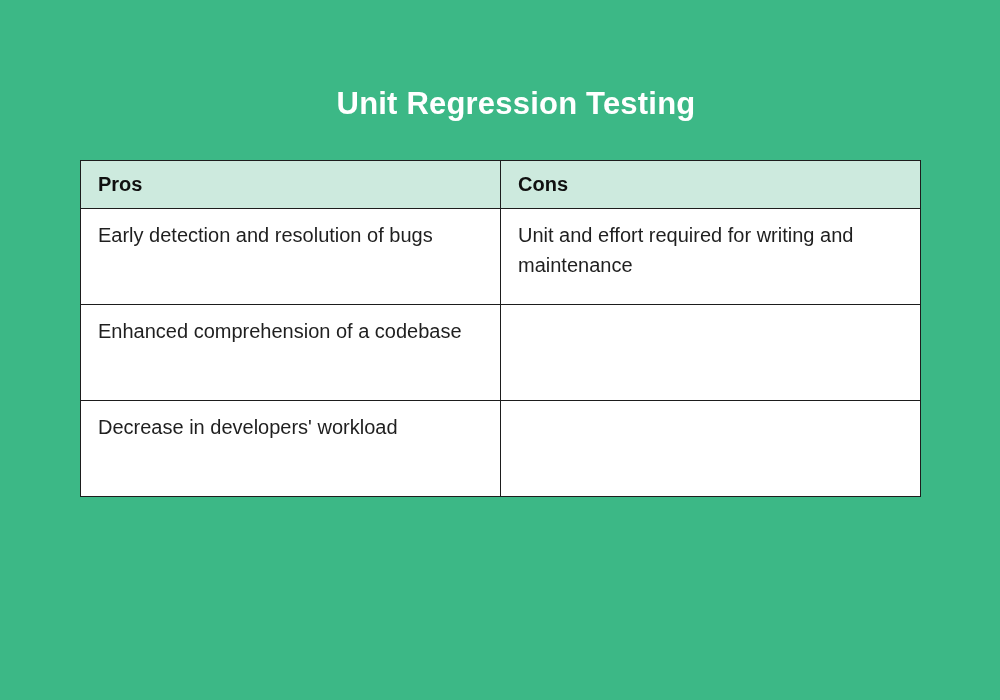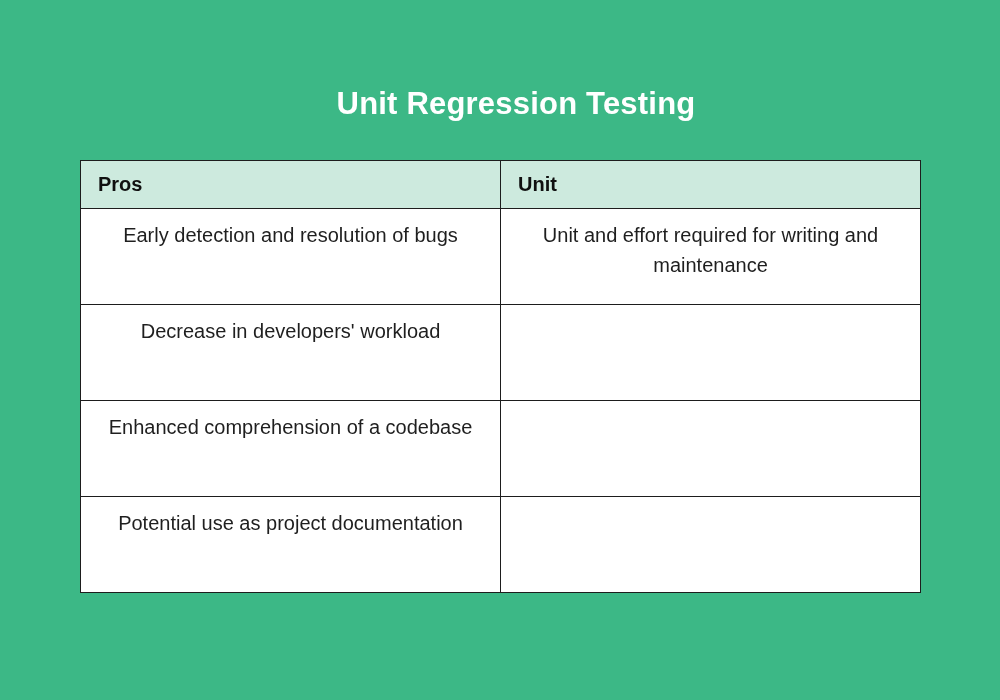--- a/index.html
+++ b/index.html
@@ -60,52 +60,47 @@
   }
   table.pros-cons td {
     height: 84px;
     vertical-align: top;
     padding: 11px 17px 0 17px;
     font-size: 20px;
     font-weight: 400;
     line-height: 30px;
     color: #1f1f1f;
     background: #ffffff;
-    text-align: center;
   }
 </style>
 </head>
 <body>
 
 <div class="canvas">
 
   <h1 class="title">Unit Regression Testing</h1>
 
   <div class="table-wrap">
     <table class="pros-cons">
       <thead>
         <tr>
           <th>Pros</th>
-          <th>Unit</th>
+          <th>Cons</th>
         </tr>
       </thead>
       <tbody>
         <tr>
           <td>Early detection and resolution of bugs</td>
           <td>Unit and effort required for writing and maintenance</td>
         </tr>
         <tr>
-          <td>Decrease in developers' workload</td>
-          <td></td>
-        </tr>
-        <tr>
           <td>Enhanced comprehension of a codebase</td>
           <td></td>
         </tr>
         <tr>
-          <td>Potential use as project documentation</td>
+          <td>Decrease in developers' workload</td>
           <td></td>
         </tr>
       </tbody>
     </table>
   </div>
 
 </div>
 
 </body></html>

